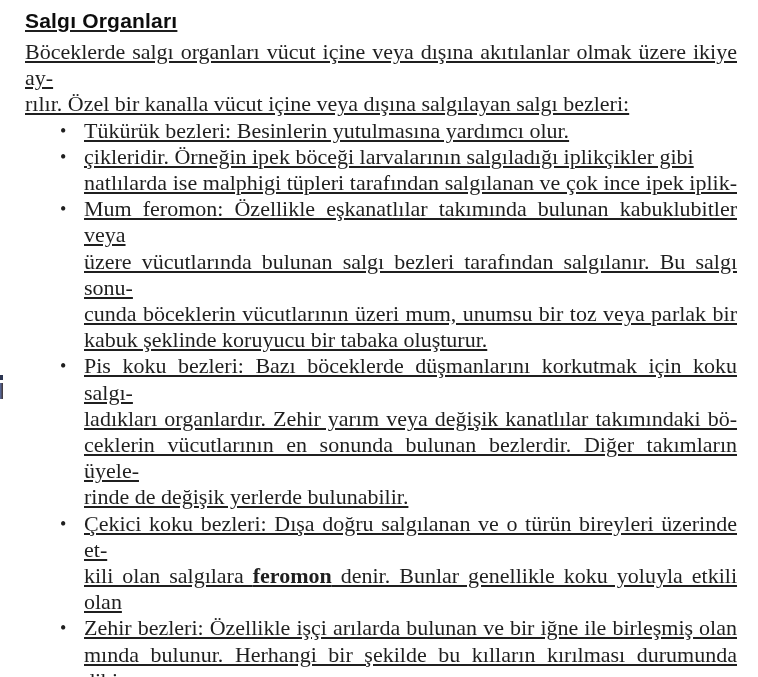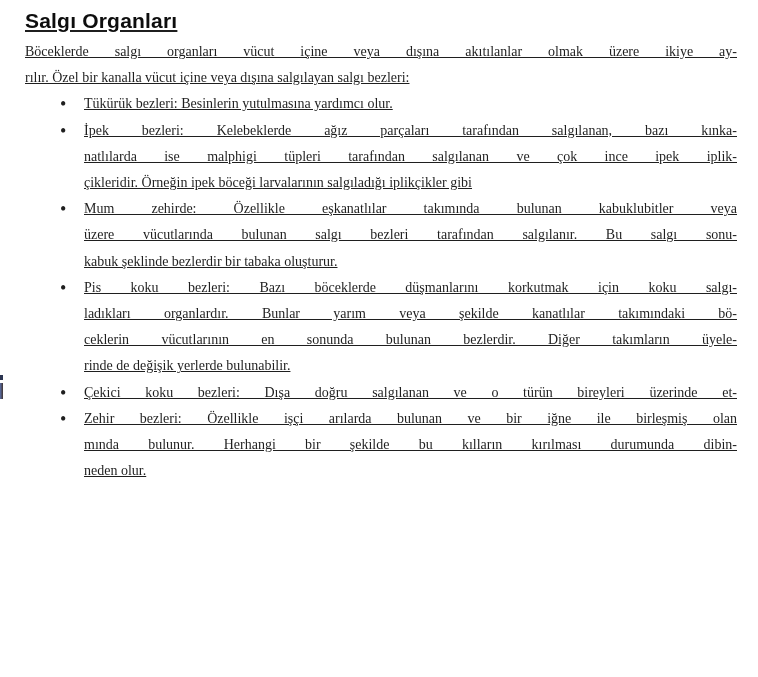--- a/index.html
+++ b/index.html
@@ -21,21 +21,21 @@
   .heading {
     font-family: "Liberation Sans", sans-serif;
     font-weight: 700;
     font-size: 21px;
     line-height: 26px;
     color: #0d0d0d;
     letter-spacing: 0.2px;
     margin-bottom: 5px;
   }
   .ln {
-    font-size: 14px;
+    font-size: 22px;
     line-height: 26.2px;
     text-align: justify;
     text-align-last: justify;
     white-space: normal;
   }
   .ln.last { text-align-last: left; }
   .bullet {
     position: relative;
     padding-left: 59px;
   }
@@ -75,43 +75,44 @@
     <div class="ln last">rılır. Özel bir kanalla vücut içine veya dışına salgılayan salgı bezleri:</div>
   </div>
 
   <div class="bullet">
     <span class="dot">•</span>
     <div class="ln last">Tükürük bezleri: Besinlerin yutulmasına yardımcı olur.</div>
   </div>
 
   <div class="bullet">
     <span class="dot">•</span>
-    <div class="ln">İpek bezleri: Kelebeklerde ağız parçaları tarafından salgılanan, bazı kınka-</div>
+    <div class="ln last">çikleridir. Örneğin ipek böceği larvalarının salgıladığı iplikçikler gibi</div>
     <div class="ln">natlılarda ise malphigi tüpleri tarafından salgılanan ve çok ince ipek iplik-</div>
-    <div class="ln last">çikleridir. Örneğin ipek böceği larvalarının salgıladığı iplikçikler gibi</div>
   </div>
 
   <div class="bullet">
     <span class="dot">•</span>
-    <div class="ln">Mum zehirde: Özellikle eşkanatlılar takımında bulunan kabuklubitler veya</div>
+    <div class="ln">Mum feromon: Özellikle eşkanatlılar takımında bulunan kabuklubitler veya</div>
     <div class="ln">üzere vücutlarında bulunan salgı bezleri tarafından salgılanır. Bu salgı sonu-</div>
-    <div class="ln last">kabuk şeklinde bezlerdir bir tabaka oluşturur.</div>
+    <div class="ln">cunda böceklerin vücutlarının üzeri mum, unumsu bir toz veya parlak bir</div>
+    <div class="ln last">kabuk şeklinde koruyucu bir tabaka oluşturur.</div>
   </div>
 
   <div class="bullet">
     <span class="dot">•</span>
     <div class="ln">Pis koku bezleri: Bazı böceklerde düşmanlarını korkutmak için koku salgı-</div>
-    <div class="ln">ladıkları organlardır. Bunlar yarım veya şekilde kanatlılar takımındaki bö-</div>
+    <div class="ln">ladıkları organlardır. Zehir yarım veya değişik kanatlılar takımındaki bö-</div>
     <div class="ln">ceklerin vücutlarının en sonunda bulunan bezlerdir. Diğer takımların üyele-</div>
     <div class="ln last">rinde de değişik yerlerde bulunabilir.</div>
   </div>
 
   <div class="bullet">
     <span class="dot">•</span>
     <div class="ln">Çekici koku bezleri: Dışa doğru salgılanan ve o türün bireyleri üzerinde et-</div>
+    <div class="ln"><span>kili olan salgılara </span><span class="bold">feromon</span><span> denir. Bunlar genellikle koku yoluyla etkili olan</span></div>
   </div>
 
   <div class="bullet">
     <span class="dot">•</span>
     <div class="ln">Zehir bezleri: Özellikle işçi arılarda bulunan ve bir iğne ile birleşmiş olan</div>
     <div class="ln">mında bulunur. Herhangi bir şekilde bu kılların kırılması durumunda dibin-</div>
     <div class="ln last">neden olur.</div>
   </div>
 
 </div>

